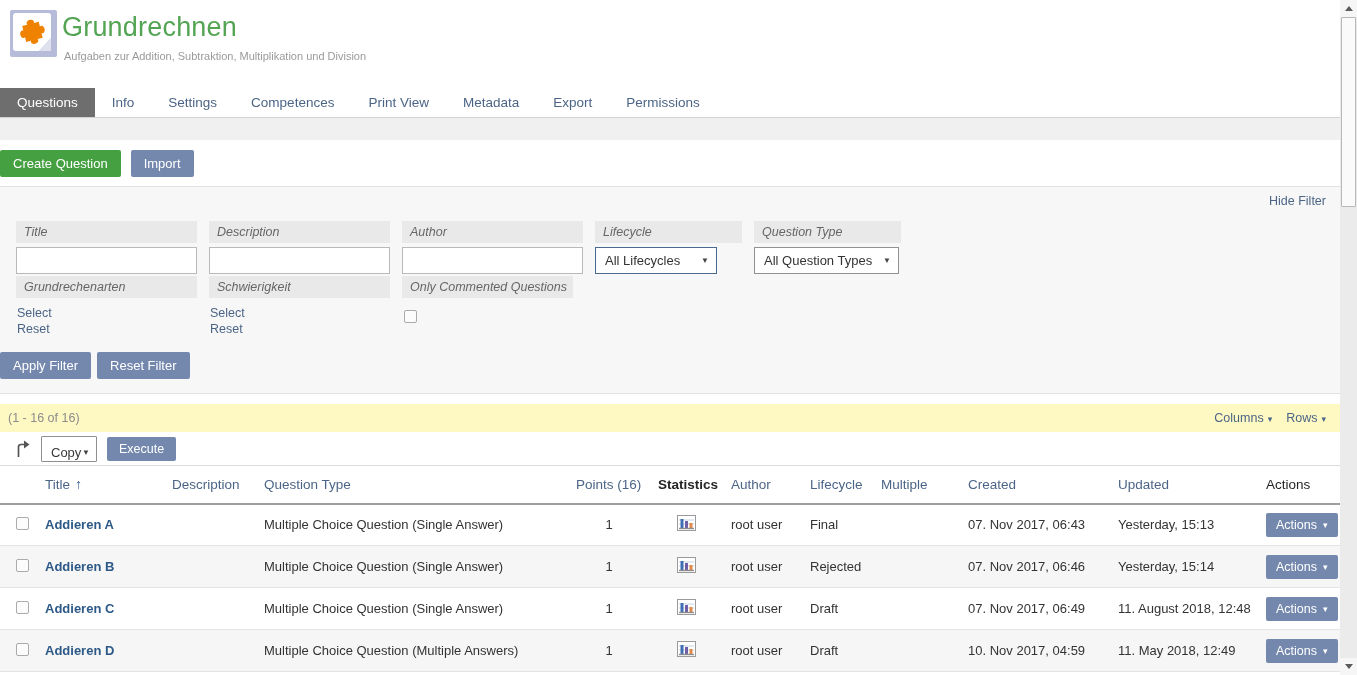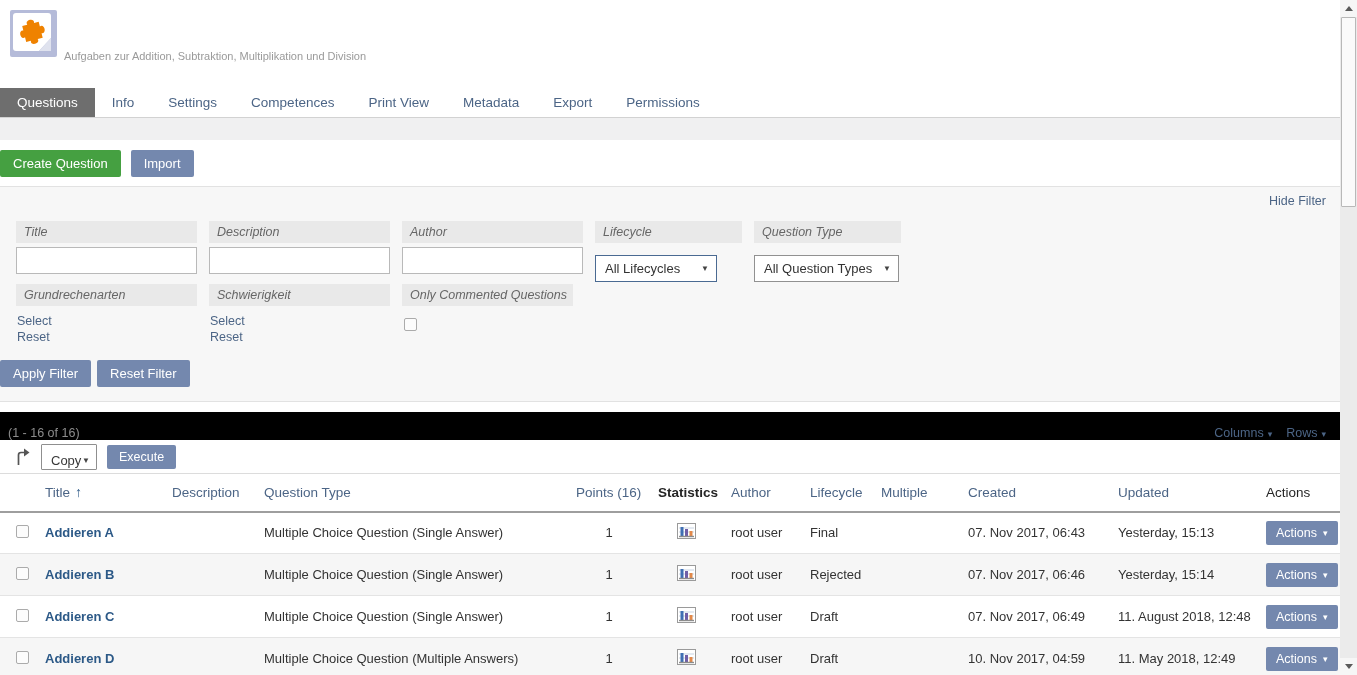--- a/index.html
+++ b/index.html
@@ -31,34 +31,34 @@
   .filter-panel { background:#f7f7f7; border-top:1px solid #e2e2e2; border-bottom:1px solid #e2e2e2; padding-bottom:14px; }
   .hide-filter-row { height:28px; display:flex; justify-content:flex-end; align-items:center; padding-right:14px; }
   .link { color:#4c6586; font-size:12.5px; text-decoration:none; cursor:pointer; }
   .filter-grid { display:flex; padding-left:16px; margin-top:6px; }
   .f-col { margin-right:12px; }
   .f-label { background:#e9e9e9; height:22px; line-height:22px; padding-left:8px; font-style:italic;
     color:#666; font-size:12.5px; }
   .f-w181 { width:181px; } .f-w147 { width:147px; } .f-w171 { width:171px; }
   .f-input { margin-top:4px; width:181px; height:27px; border:1px solid #b9b9b9; background:#fff;
     font-family:inherit; font-size:13px; padding:0 6px; }
-  .select-box { margin-top:12px; height:27px; background:#fff; display:flex; align-items:center;
+  .select-box { margin-top:4px; height:27px; background:#fff; display:flex; align-items:center;
     justify-content:space-between; padding:0 7px 0 9px; cursor:pointer; font-size:13px; color:#333; }
   .sb-blue { width:122px; border:1px solid #4a6a92; }
   .sb-gray { width:145px; border:1px solid #919191; }
   .select-caret { font-size:8px; color:#444; }
   .picker-links { margin-top:8px; display:flex; flex-direction:column; gap:2px; padding-left:1px; }
   .f-checkbox { margin-top:12px; margin-left:2px; }
   input[type="checkbox"] { appearance:none; -webkit-appearance:none; width:13px; height:13px;
     border:1px solid #ababab; background:#fcfcfc; border-radius:2px; cursor:pointer; }
   .filter-actions { display:flex; gap:6px; padding-left:0; margin-top:16px; }
 
   
   .white-gap { height:10px; background:#fff; }
-  .pag-band { height:28px; background:#000000; display:flex; align-items:flex-end; justify-content:space-between; padding:0 14px 0 8px; }
+  .pag-band { height:28px; background:#fef9c3; display:flex; align-items:center; justify-content:space-between; padding:0 14px 0 8px; }
   .pag-range { color:#8c8c8c; font-size:12.5px; }
   .pag-right { display:flex; gap:14px; }
   .dd-link { color:#4c6586; font-size:12.5px; cursor:pointer; display:inline-flex; align-items:center; gap:4px; }
   .caret { font-size:9px; line-height:1; position:relative; top:1px; }
 
   .command-row { height:33px; background:#fff; display:flex; align-items:center; padding-left:14px; gap:10px; }
   .bulk-select { width:56px; height:26px; border:1px solid #8f8f8f; background:#fff; display:flex;
     align-items:center; justify-content:space-between; padding:8px 6px 0 9px; cursor:pointer; border-radius:1px; }
   .btn-sm { padding:5px 12px; font-size:12.5px; }
 
@@ -97,20 +97,21 @@
 
     <div class="banner">
       <svg class="logo" viewBox="0 0 47 47">
         <rect x="0" y="0" width="47" height="47" rx="2" fill="#b5bbd9"></rect>
         <path d="M3 6 q0-3 3-3 h32 q3 0 3 3 v22 L29 41 H6 q-3 0-3-3 Z" fill="#ffffff"></path>
         <path d="M41 28 L29 41 l12 0 Z" fill="#dfe2ee"></path>
         <g transform="rotate(-14 23 22)">
           <path d="M14 13.5 h5.2 c-2.1-5.3 9.1-5.3 7 0 H31 v4.8 c5.3-2.1 5.3 9.1 0 7 V30 h-5.2 c2.1 5.3 -9.1 5.3 -7 0 H14 v-4.8 c-5.3 2.1 -5.3-9.1 0-7 Z" fill="#ef8200"></path>
         </g>
       </svg>
+      <div class="obj-title">Grundrechnen</div>
       <div class="obj-subtitle">Aufgaben zur Addition, Subtraktion, Multiplikation und Division</div>
     </div>
 
     <div class="tabbar">
       <div class="tab active">Questions</div>
       <div class="tab">Info</div>
       <div class="tab">Settings</div>
       <div class="tab">Competences</div>
       <div class="tab">Print View</div>
       <div class="tab">Metadata</div>

